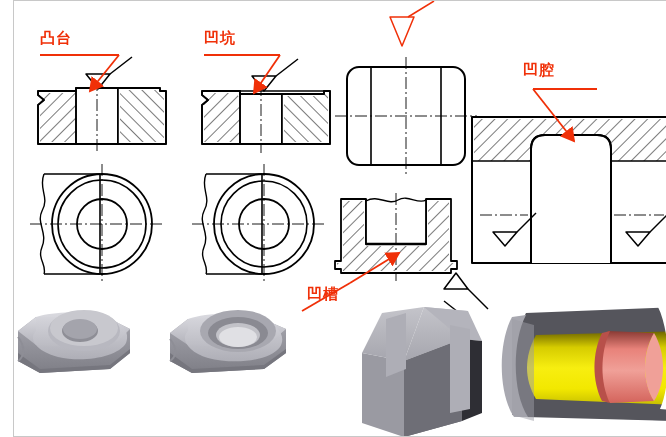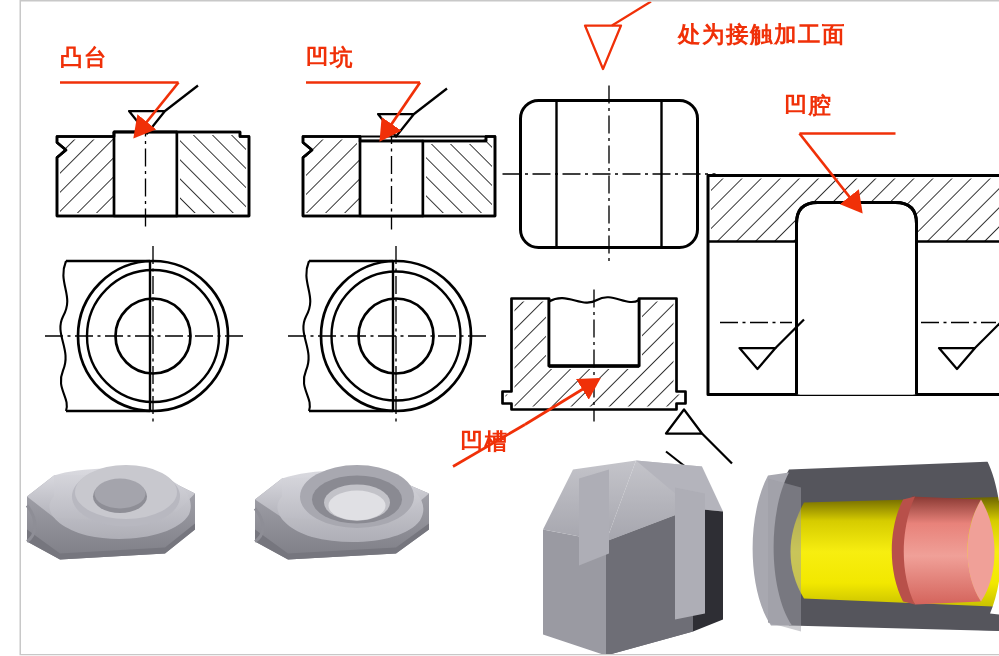--- a/index.html
+++ b/index.html
@@ -264,19 +264,18 @@
       <path d="M636,312 C624,340 624,384 636,412 L666,414 L666,308 Z" fill="#4e4e56" opacity="0.0"></path>
       <path d="M644,306 C656,330 658,380 646,408 L666,410 L666,304 Z" fill="#ffffff"></path>
       <path d="M498,318 L498,414 L520,420 L520,324 Z" fill="#9c9ca4" opacity="0.5"></path>
     </g>
   </svg>
 
   <div class="lbl lbl-cn" style="left:26px;top:28px;">凸台</div>
 
   <div class="lbl lbl-cn" style="left:190px;top:28px;font-family:Liberation Serif, serif;">凹坑</div>
 
-  <div class="lbl lbl-cn" style="left:438px;top:13px;">处为接触加工面</div>
 
   <div class="lbl lbl-cn" style="left:509px;top:60px;">凹腔</div>
 
   <div class="lbl lbl-cn" style="left:293px;top:284px;">凹槽</div>
 
 </div>
 
 </body></html>

